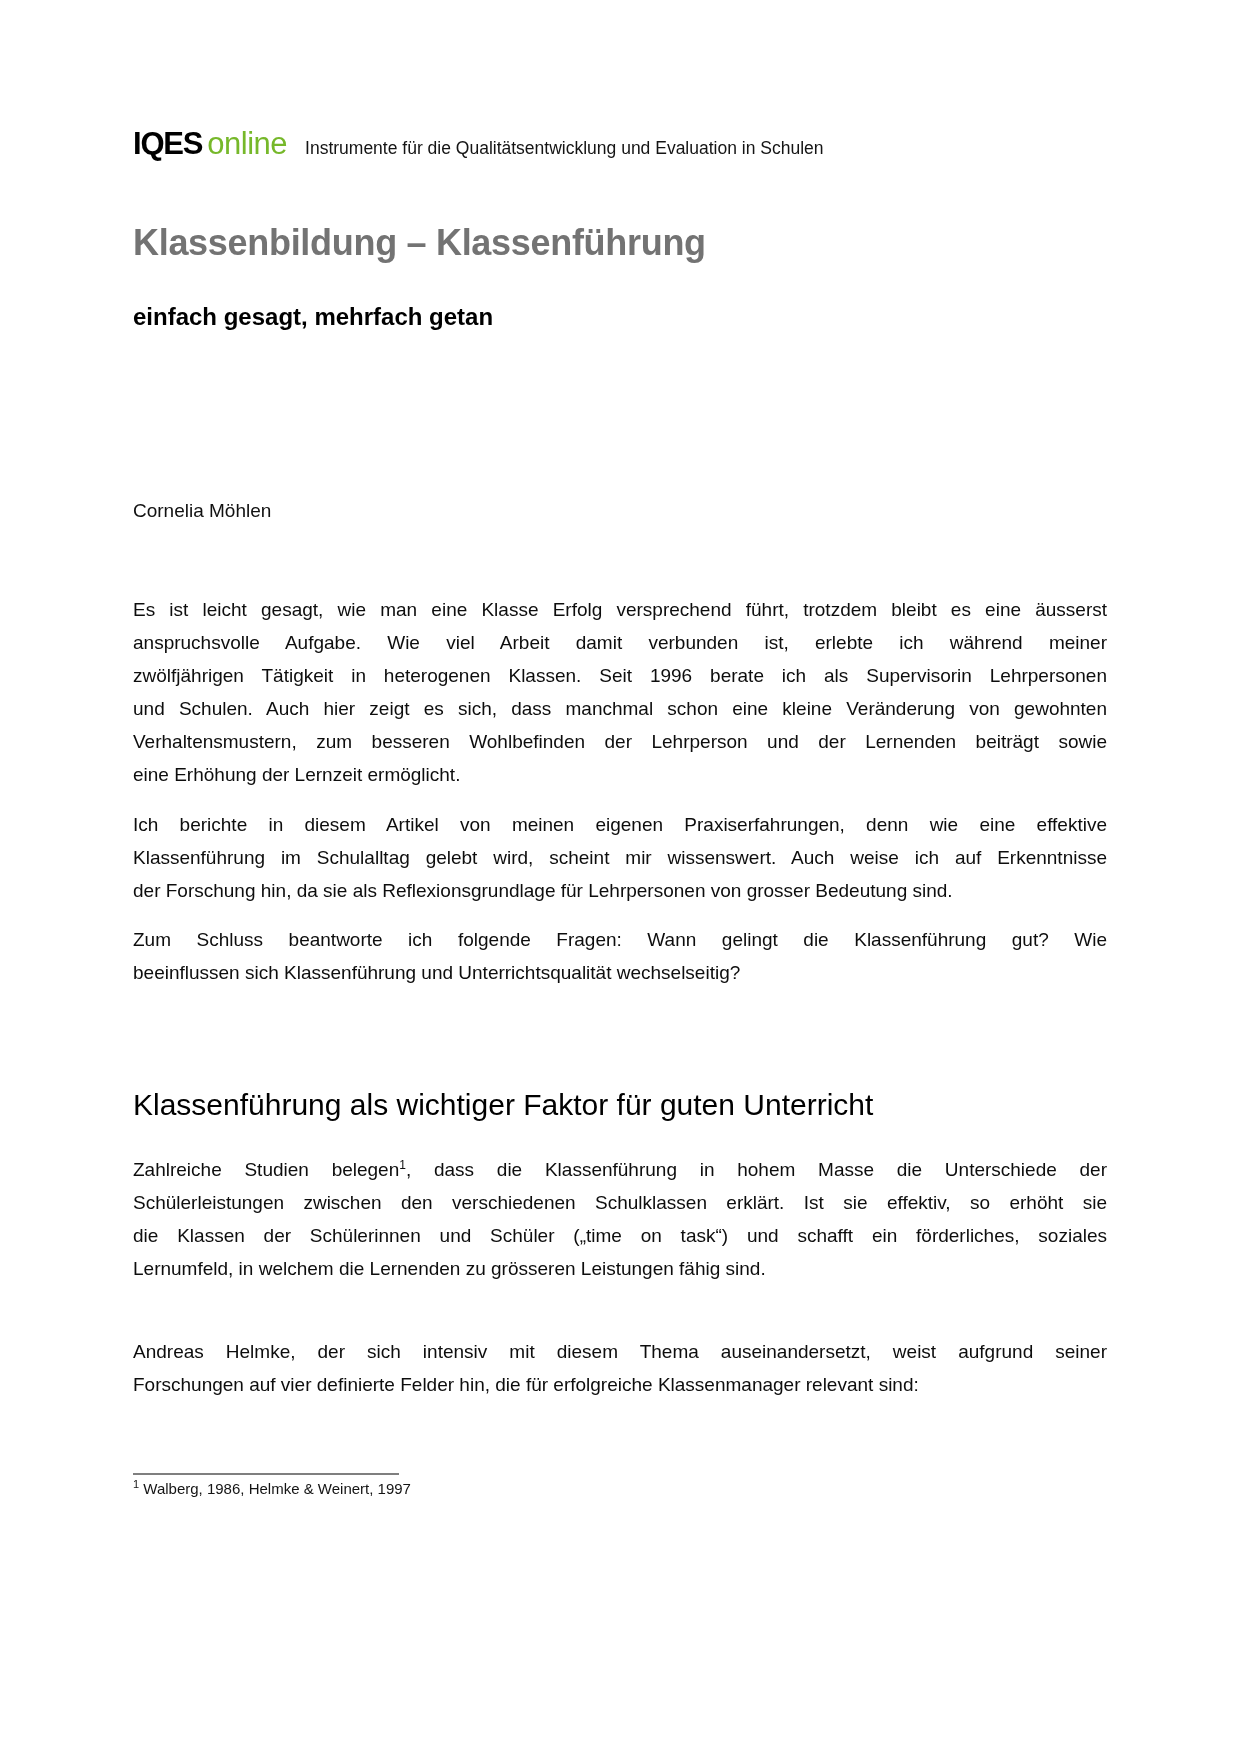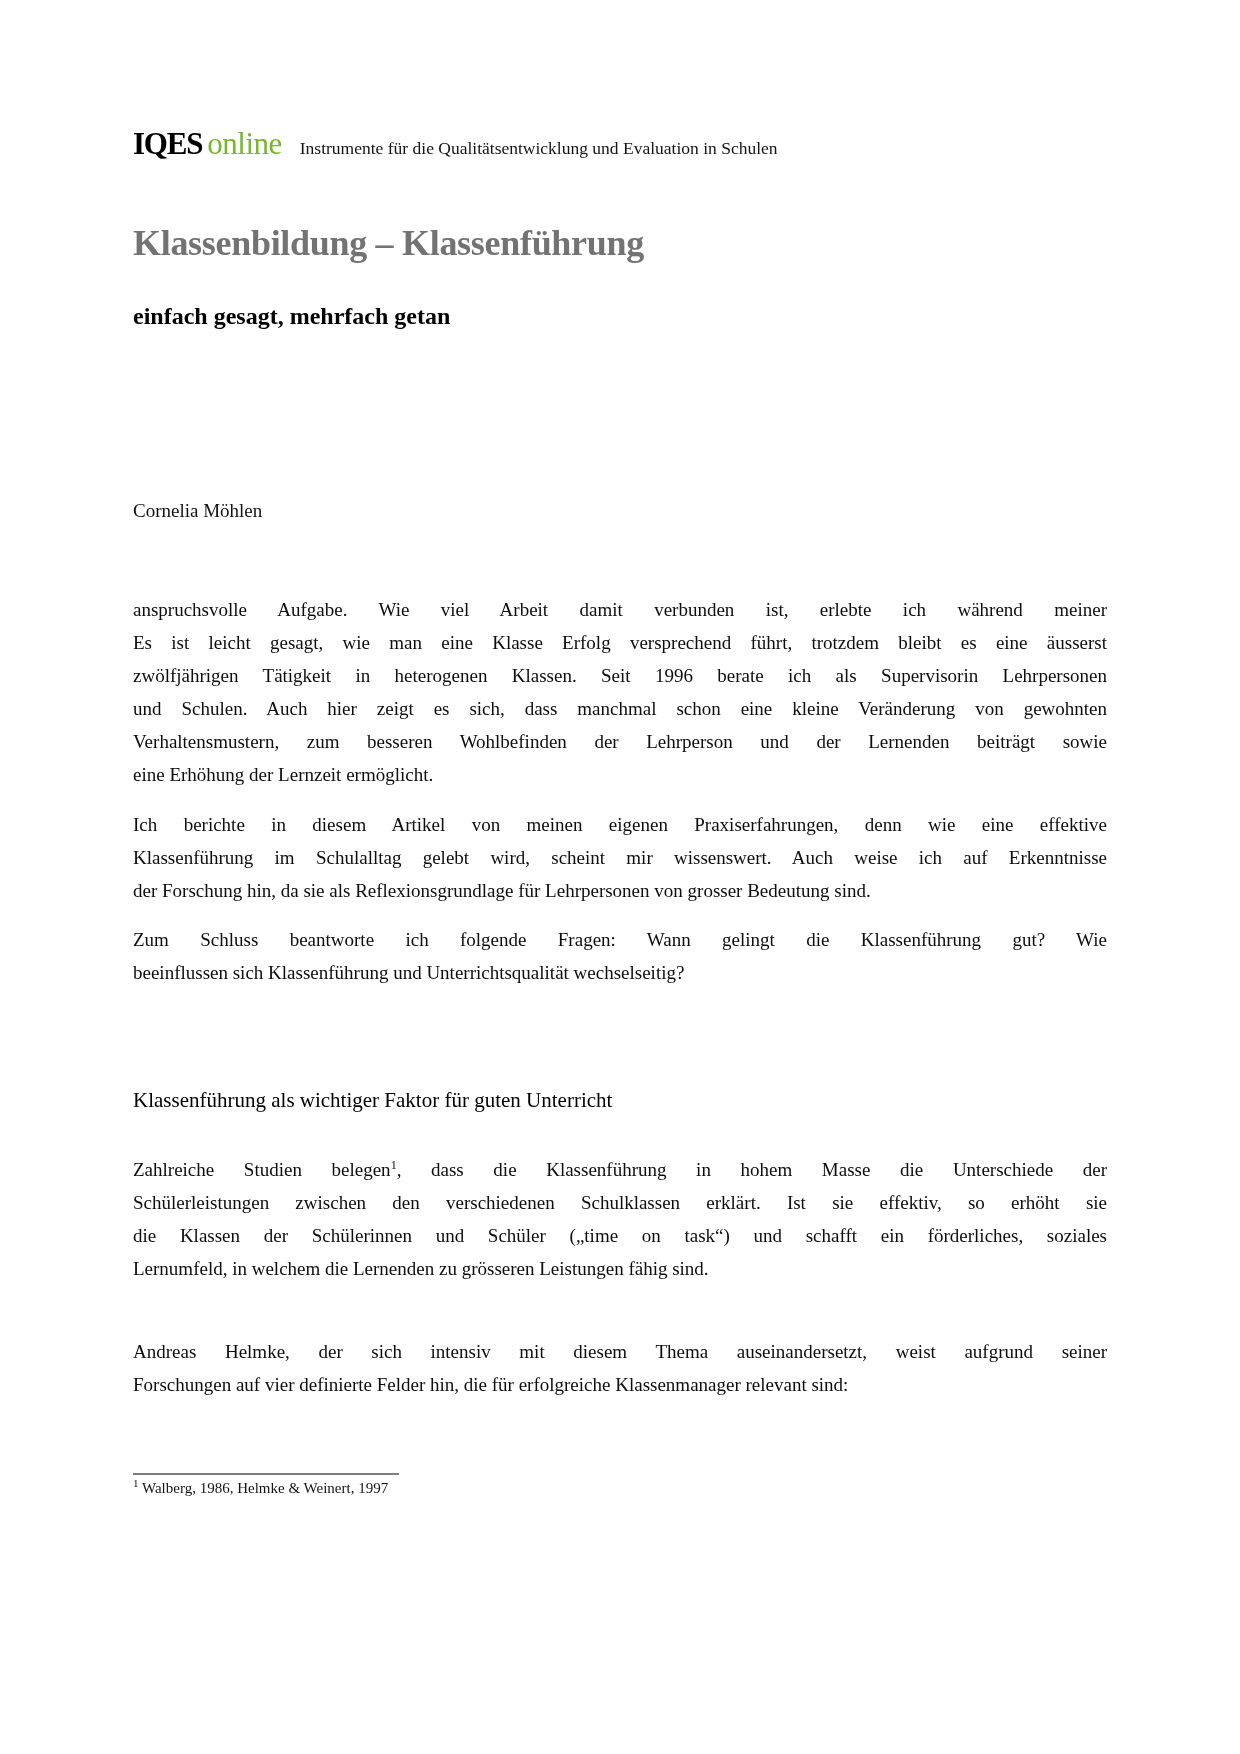--- a/index.html
+++ b/index.html
@@ -1,21 +1,21 @@
 <!DOCTYPE html>
 <html><head>
 <meta charset="utf-8">
 <style>
   html,body{margin:0;padding:0;background:#ffffff;}
   .page{
     position:relative;
     width:1240px;
     height:1552px;
     background:#ffffff;
-    font-family:Liberation Serif, serif;
+    font-family:Liberation Sans, sans-serif;
     color:#111111;
     overflow:hidden;
   }
   .abs{position:absolute;}
 
   
   .header{top:86px;left:133px;display:flex;align-items:baseline;white-space:nowrap;}
   .logo-iqes{font-size:31px;font-weight:bold;letter-spacing:-1.2px;color:#000000;}
   .logo-online{font-size:31px;letter-spacing:-0.5px;margin-left:5px;margin-top:40px;}
   .tagline{font-size:17.5px;color:#141414;margin-left:18px;}
@@ -25,21 +25,21 @@
   .doc-subtitle{top:303px;left:133px;font-size:24px;font-weight:bold;color:#000;}
   .author{top:500px;left:133px;font-size:19px;}
 
   
   .para{left:133px;width:974px;font-size:19px;line-height:33px;color:#0d0d0d;}
   .jline{text-align:justify;text-align-last:justify;}
   .lline{text-align:left;}
   .p1{top:593px;}
   .p2{top:808px;}
   .p3{top:923px;}
-  .section-heading{top:1088px;left:133px;font-size:21px;font-weight:normal;color:#000;}
+  .section-heading{top:1088px;left:133px;font-size:30px;font-weight:normal;color:#000;}
   .p4{top:1153px;}
   .p5{top:1335px;}
 
   sup.ref{font-size:12px;line-height:0;vertical-align:super;}
 
   
   .fn-rule{top:1473px;left:133px;width:266px;height:2px;background:#7f7f7f;}
   .footnote{top:1480px;left:133px;font-size:15px;color:#141414;}
   .footnote sup{font-size:11px;line-height:0;vertical-align:super;}
 
@@ -56,22 +56,22 @@
     <span class="logo-iqes">IQES</span>
     <span class="logo-online" style="color:#76b82a;">online</span>
     <span class="tagline">Instrumente für die Qualitätsentwicklung und Evaluation in Schulen</span>
   </div>
 
   <div class="abs doc-title">Klassenbildung – Klassenführung</div>
   <div class="abs doc-subtitle">einfach gesagt, mehrfach getan</div>
   <div class="abs author">Cornelia Möhlen</div>
 
   <div class="abs para p1">
+    <div class="jline">Es ist leicht gesagt, wie man eine Klasse Erfolg versprechend führt, trotzdem bleibt es eine äusserst</div>
     <div class="jline">anspruchsvolle Aufgabe. Wie viel Arbeit damit verbunden ist, erlebte ich während meiner</div>
-    <div class="jline">Es ist leicht gesagt, wie man eine Klasse Erfolg versprechend führt, trotzdem bleibt es eine äusserst</div>
     <div class="jline">zwölfjährigen Tätigkeit in heterogenen Klassen. Seit 1996 berate ich als Supervisorin Lehrpersonen</div>
     <div class="jline">und Schulen. Auch hier zeigt es sich, dass manchmal schon eine kleine Veränderung von gewohnten</div>
     <div class="jline">Verhaltensmustern, zum besseren Wohlbefinden der Lehrperson und der Lernenden beiträgt sowie</div>
     <div class="lline">eine Erhöhung der Lernzeit ermöglicht.</div>
   </div>
 
   <div class="abs para p2">
     <div class="jline">Ich berichte in diesem Artikel von meinen eigenen Praxiserfahrungen, denn wie eine effektive</div>
     <div class="jline">Klassenführung im Schulalltag gelebt wird, scheint mir wissenswert. Auch weise ich auf Erkenntnisse</div>
     <div class="lline">der Forschung hin, da sie als Reflexionsgrundlage für Lehrpersonen von grosser Bedeutung sind.</div>

